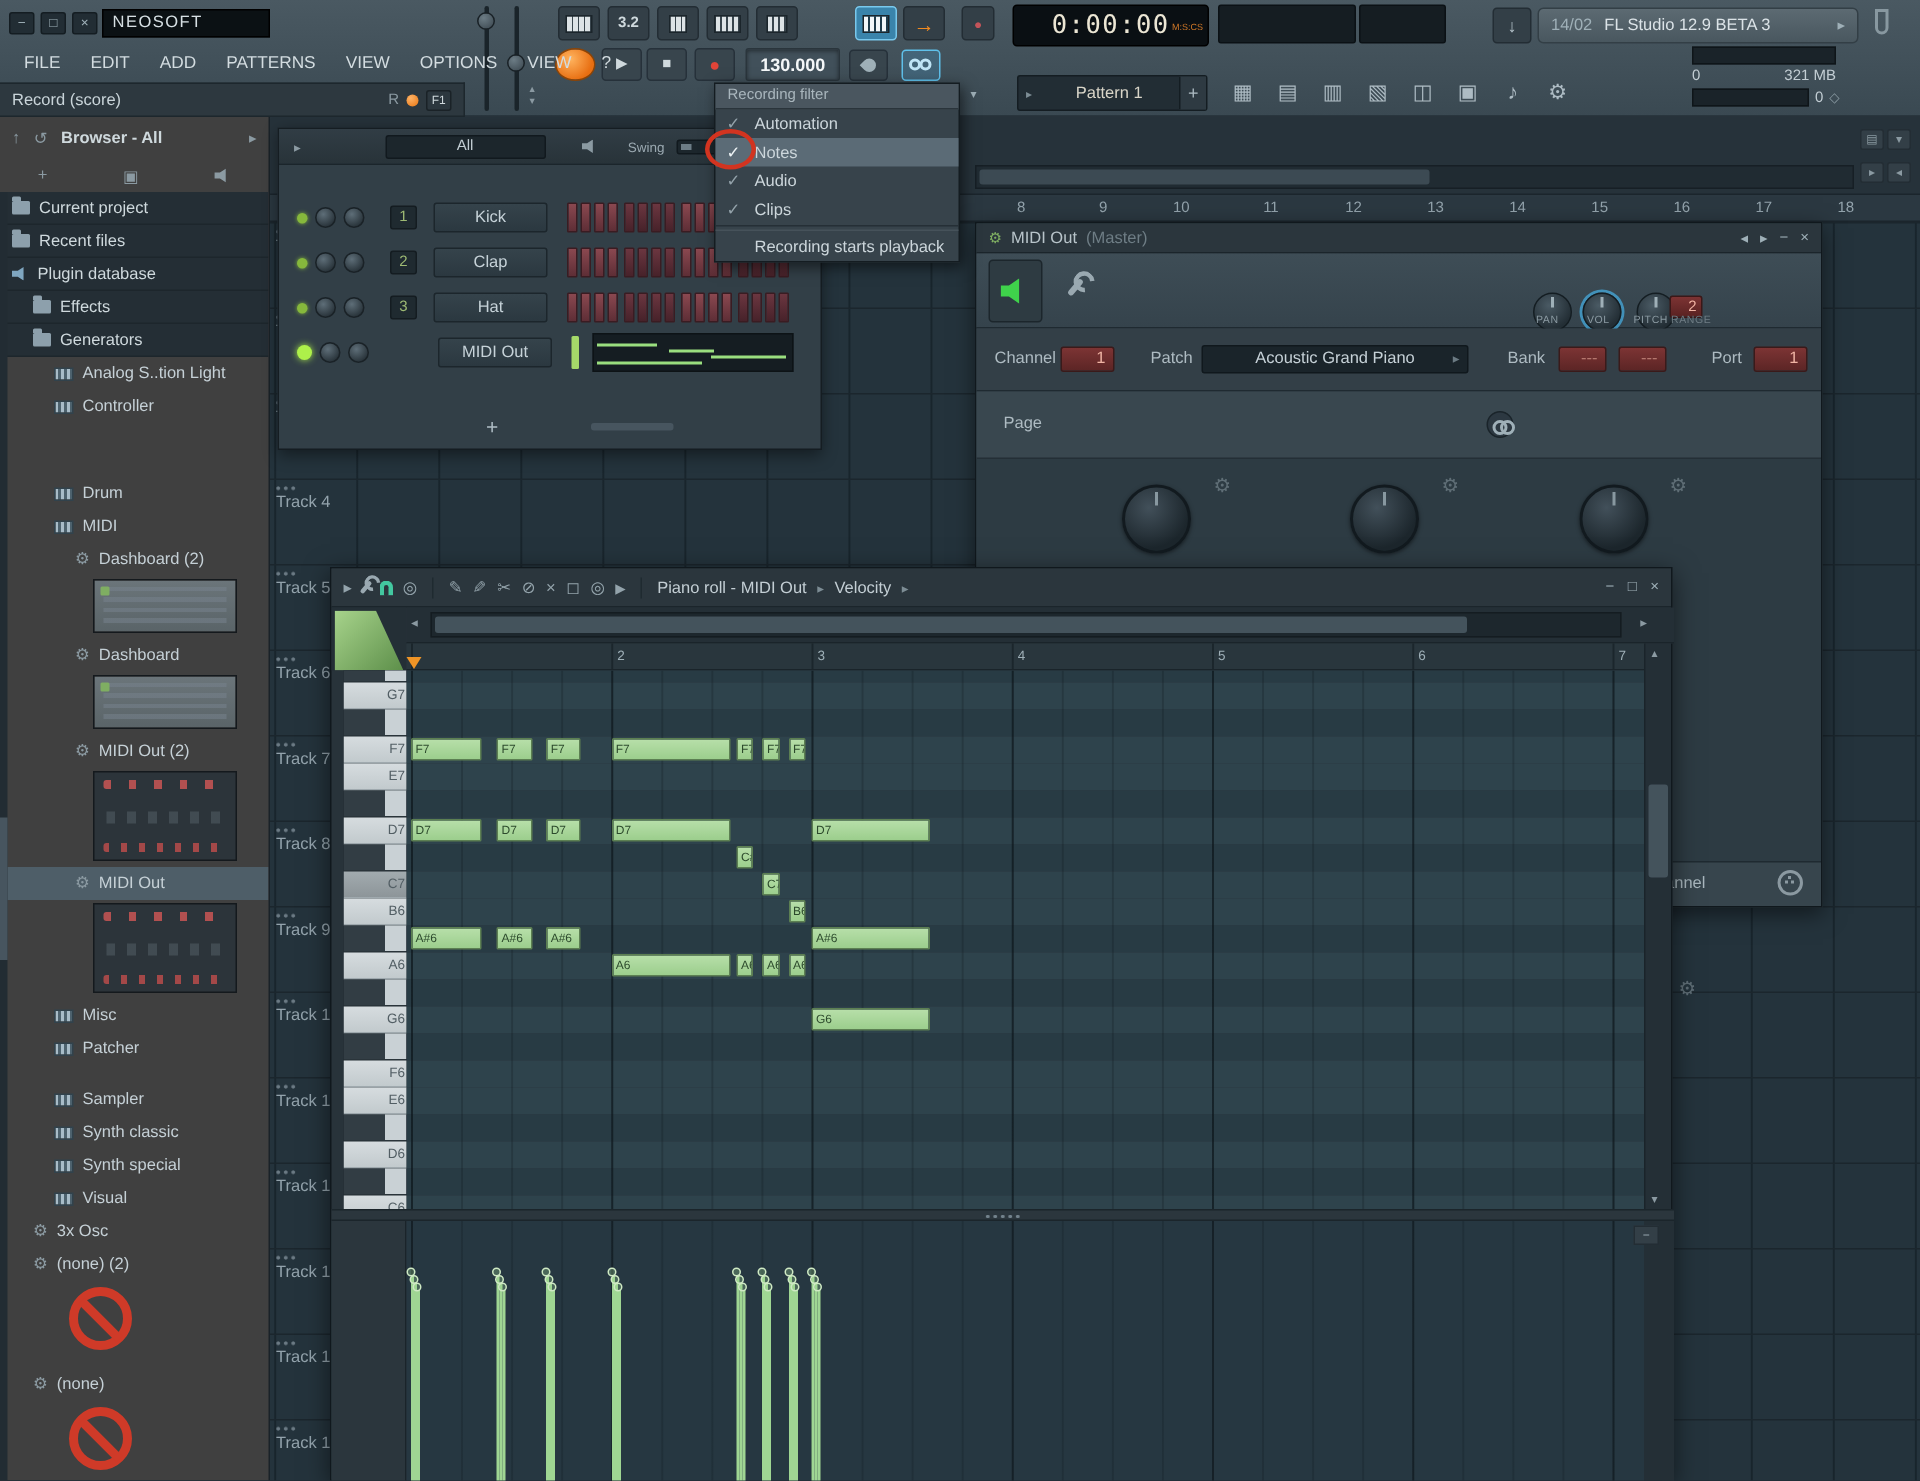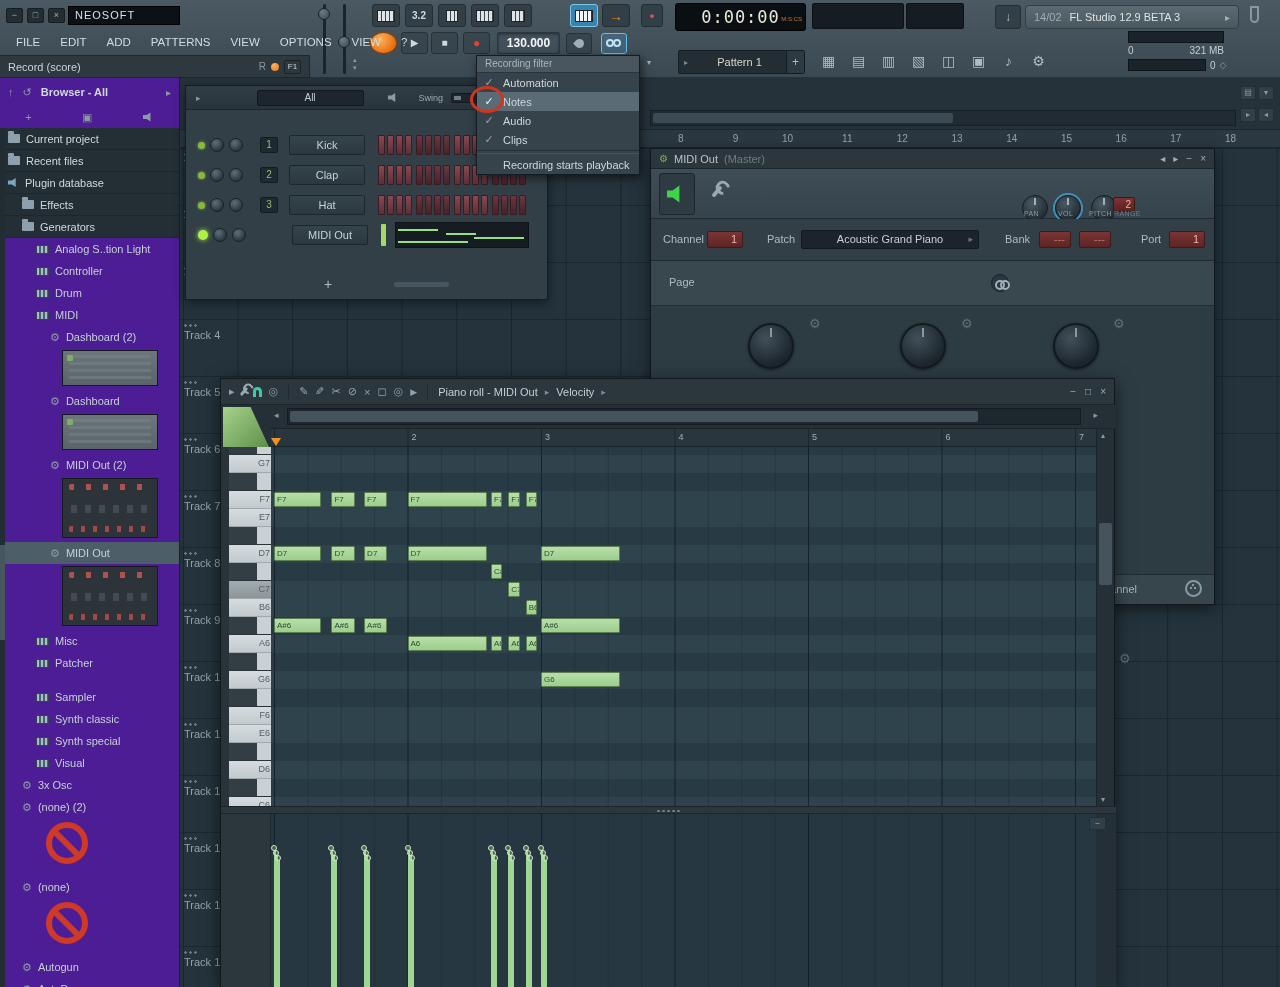--- a/index.html
+++ b/index.html
@@ -95,21 +95,21 @@
 #rec-menu{left:476px;top:55px;width:164px;background:#37434b;border:1px solid #141c21;box-shadow:2px 3px 9px rgba(0,0,0,.55);z-index:40;}
 .rec-title{height:17px;background:#4a565f;color:#a9b6bd;font-size:10px;line-height:16px;padding-left:8px;border-bottom:1px solid #2a343b;}
 .rec-row{height:19px;display:flex;align-items:center;padding-left:6px;gap:8px;font-size:11px;color:#ccd6db;}
 .rec-row .rec-check{width:12px;color:#94a3ab;font-size:11px;text-align:center;}
 .rec-row.hl{background:#5b6b76;}
 .rec-row.hl .rec-check{color:#eef4f6;}
 .rec-sep{height:4px;border-top:1px solid #252f36;border-bottom:1px solid #46525a;margin:1px 0;}
 #annot{left:470px;top:86px;width:34px;height:27px;border:3px solid #d23420;border-radius:50%;z-index:50;}
 
 
-#browser{left:0;top:78px;width:180px;height:909px;background:#4c1d95;border-right:1px solid #1a2228;z-index:5;overflow:hidden;}
+#browser{left:0;top:78px;width:180px;height:909px;background:#404040;border-right:1px solid #1a2228;z-index:5;overflow:hidden;}
 .bh1{height:28px;display:flex;align-items:center;padding:0 8px;gap:9px;color:#ccd6da;}
 .bh1 .ic{color:#8b9aa2;font-size:11px;}
 .bh1 .ttl{font-size:11px;font-weight:bold;color:#cfd9dd;}
 .bh1 .g-chevR{margin-left:auto;color:#8b9aa2;font-size:10px;}
 .bh2{height:22px;display:flex;align-items:center;justify-content:space-around;color:#8b9aa2;font-size:11px;}
 #browser-list{position:relative;}
 .br-row{height:22px;display:flex;align-items:center;gap:6px;font-size:11px;color:#c5d0d6;overflow:hidden;white-space:nowrap;}
 .br-section{background:#242e35;border-bottom:1px solid #1d262c;color:#cfd9dd;}
 .br-selected{background:#4e5e68;}
 .br-ic{flex:0 0 auto;}
@@ -368,21 +368,21 @@
           <span>Generators</span>
         </div>
         <div class="br-row" style="padding-left: 36px;">
           <span class="br-ic ic-plugin"></span>
           <span>Analog S..tion Light</span>
         </div>
         <div class="br-row" style="padding-left: 36px;">
           <span class="br-ic ic-plugin"></span>
           <span>Controller</span>
         </div>
-        <div class="br-row" style="padding-left: 36px;">
+        <div class="br-row" style="padding-left: 36px; margin-top: 36px;">
           <span class="br-ic ic-plugin"></span>
           <span>Drum</span>
         </div>
         <div class="br-row" style="padding-left: 36px;">
           <span class="br-ic ic-plugin"></span>
           <span>MIDI</span>
         </div>
         <div class="br-row" style="padding-left: 50px;">
           <span class="br-ic ic-gear">⚙</span>
           <span>Dashboard (2)</span>

